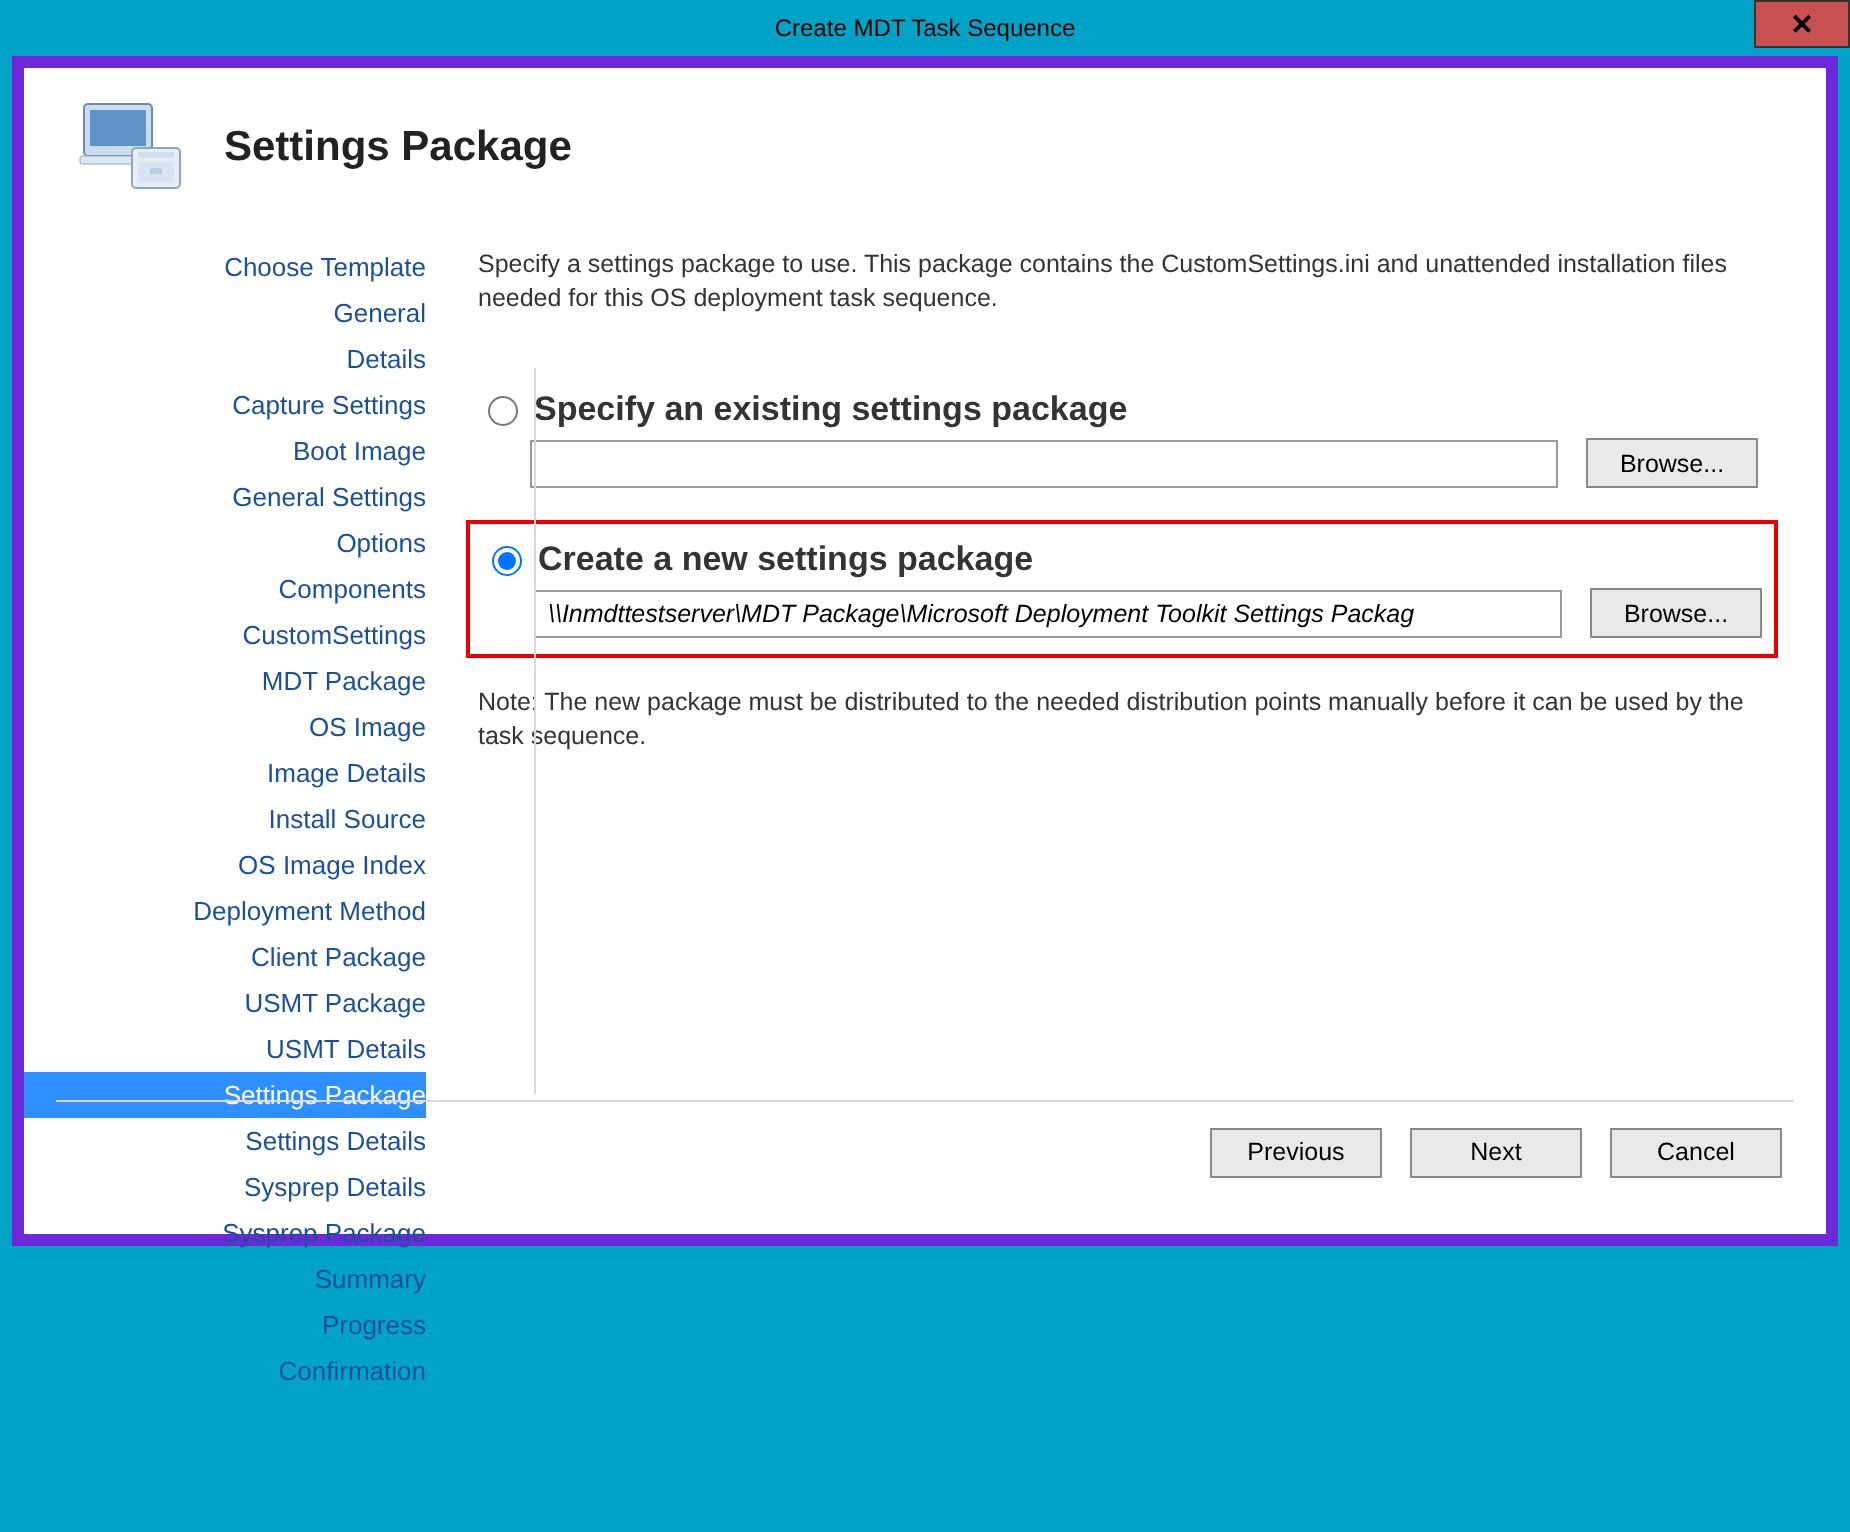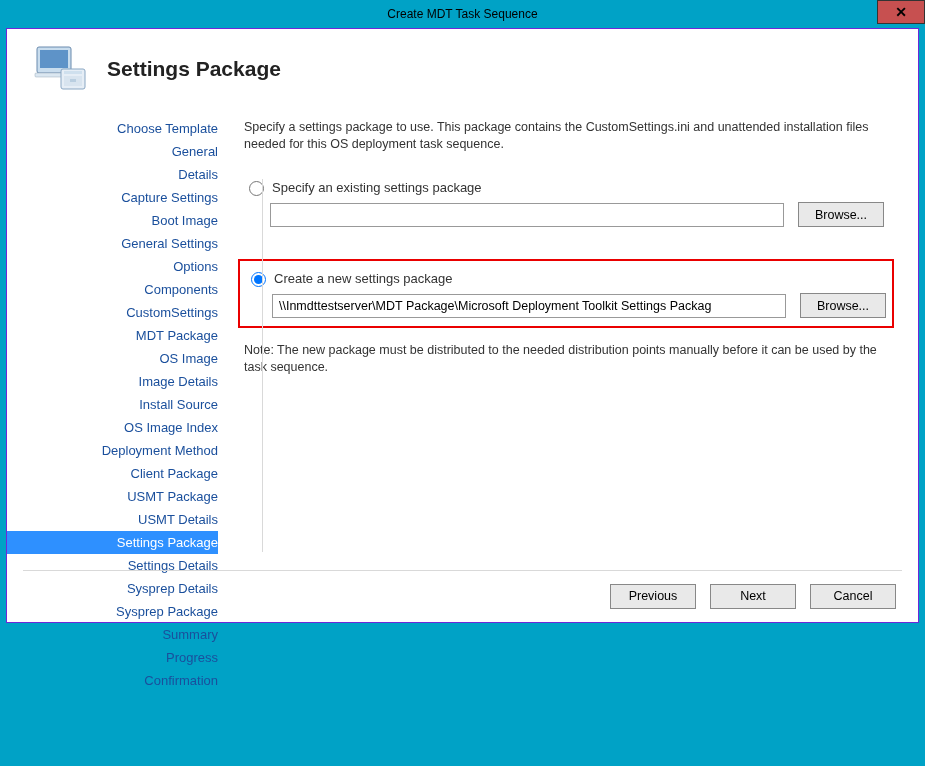--- a/index.html
+++ b/index.html
@@ -1,53 +1,53 @@
 <!DOCTYPE html>
 <html><head>
   <meta charset="utf-8">
   <style>
     * { box-sizing: border-box; font-family: "Segoe UI", Tahoma, Arial, sans-serif; }
     html, body { margin: 0; padding: 0; width: 925px; height: 766px; background: #00a2c6; }
     .window { width: 925px; height: 629px; background: #00a2c6; position: relative; }
     .titlebar { height: 28px; background: #00a2c6; display: flex; align-items: center; justify-content: center; position: relative; }
     .titlebar-text { color: #000; font-size: 12px; }
     .close-btn { position: absolute; right: 0; top: 0; width: 48px; height: 24px; background: #c75050; border: 1px solid #333; display: flex; align-items: center; justify-content: center; font-family: Arial; font-size: 14px; font-weight: bold; color: #000; cursor: pointer; }
-    .client { position: absolute; top: 28px; left: 6px; right: 6px; bottom: 6px; background: #fff; border: 1px solid #6d28d9; }
+    .client { position: absolute; top: 28px; left: 6px; right: 6px; bottom: 6px; background: #fff; border: 6px solid #6d28d9; }
 
     .header { display: flex; align-items: center; padding: 14px 18px 18px 24px; }
     .header-icon { width: 58px; height: 52px; margin-right: 18px; }
     .header-title { font-size: 21px; font-weight: 600; color: #222; }
 
     .body { display: flex; height: calc(100% - 86px - 52px); }
 
     .sidebar { width: 240px; background: #fff; padding-top: 4px; text-align: right; }
     .nav-item { padding: 2px 0 2px 42px; font-size: 13px; color: #1a4f9c; cursor: pointer; line-height: 19px; white-space: nowrap; }
     .nav-item.sub { padding-left: 62px; }
     .nav-item.selected { background: #2e90ff; color: #fff; }
 
     .divider { position: absolute; left: 255px; top: 150px; bottom: 70px; width: 1px; background: #d9d9d9; }
 
     .main { flex: 1; padding: 6px 30px 6px 26px; font-size: 12.5px; color: #333; line-height: 17px; position: relative; }
-    .desc { margin-bottom: 25px; padding-right: 10px; }
+    .desc { margin-bottom: 37px; padding-right: 10px; }
 
     .radio-row { display: flex; align-items: center; margin-bottom: 4px; }
     .radio-row input[type=radio]{ width:15px; height:15px; margin-right:8px; }
-    .radio-row label { font-size: 13px; }
+    .radio-row label { font-size: 17px; font-weight: bold; }
 
-    .field-row { display: flex; align-items: center; margin: 6px 0 32px 26px; gap: 14px; }
+    .field-row { display: flex; align-items: center; margin: 6px 0 16px 26px; gap: 14px; }
     .textbox { height: 24px; border: 1px solid #999; padding: 2px 6px; font-size: 12.5px; background:#fff; }
     .btn { height: 25px; padding: 0 12px; min-width: 86px; border: 1px solid #888; background: #e9e9e9; font-size: 12.5px; cursor: pointer; }
 
     .sub-label { margin-left: 26px; margin-top: 8px; margin-bottom: 2px; }
 
     .highlight-box { border: 2px solid #ea0000; padding: 8px 6px 6px 6px; margin-left: -6px; margin-right: -6px; margin-bottom: 14px; }
 
     .note { margin-top: 8px; }
 
-    .footer { position: absolute; left: 0; right: 0; bottom: 0; height: 52px; display: flex; align-items: center; justify-content: flex-end; gap: 14px; padding-right: 22px; }
+    .footer { position: absolute; left: 0; right: 0; bottom: 15px; height: 52px; display: flex; align-items: center; justify-content: flex-end; gap: 14px; padding-right: 22px; }
     .footer .btn { min-width: 86px; }
     .divider-h { position: absolute; left: 16px; right: 16px; top:0; height:1px; background:#d9d9d9; }
   </style>
 </head>
 <body>
 
 <div class="window">
   <div class="titlebar">
     <span class="titlebar-text">Create MDT Task Sequence</span>
     <div class="close-btn">
@@ -111,21 +111,21 @@
           <input type="text" class="textbox" style="width: 514px;" readonly="">
           <button class="btn" id="btnBrowse1">Browse...</button>
         </div>
 
         <div class="highlight-box">
           <div class="radio-row">
             <input type="radio" name="pkg" id="rCreate" checked="" style="">
             <label for="rCreate">Create a new settings package</label>
           </div>
           <div class="field-row" style="margin-bottom:2px;">
-            <input type="text" class="textbox" style="width: 514px;" id="uncInput" value="\\Inmdttestserver\MDT Package\Microsoft Deployment Toolkit Settings Packag">
+            <input type="text" class="textbox" style="width: 514px; font-style: italic;" id="uncInput" value="\\Inmdttestserver\MDT Package\Microsoft Deployment Toolkit Settings Packag">
             <button class="btn" id="btnBrowse2">Browse...</button>
           </div>
         </div>
 
         <div class="note">Note: The new package must be distributed to the needed distribution points manually before it can be used by the task sequence.</div>
       </div>
     </div>
 
     <div class="divider"></div>
 

